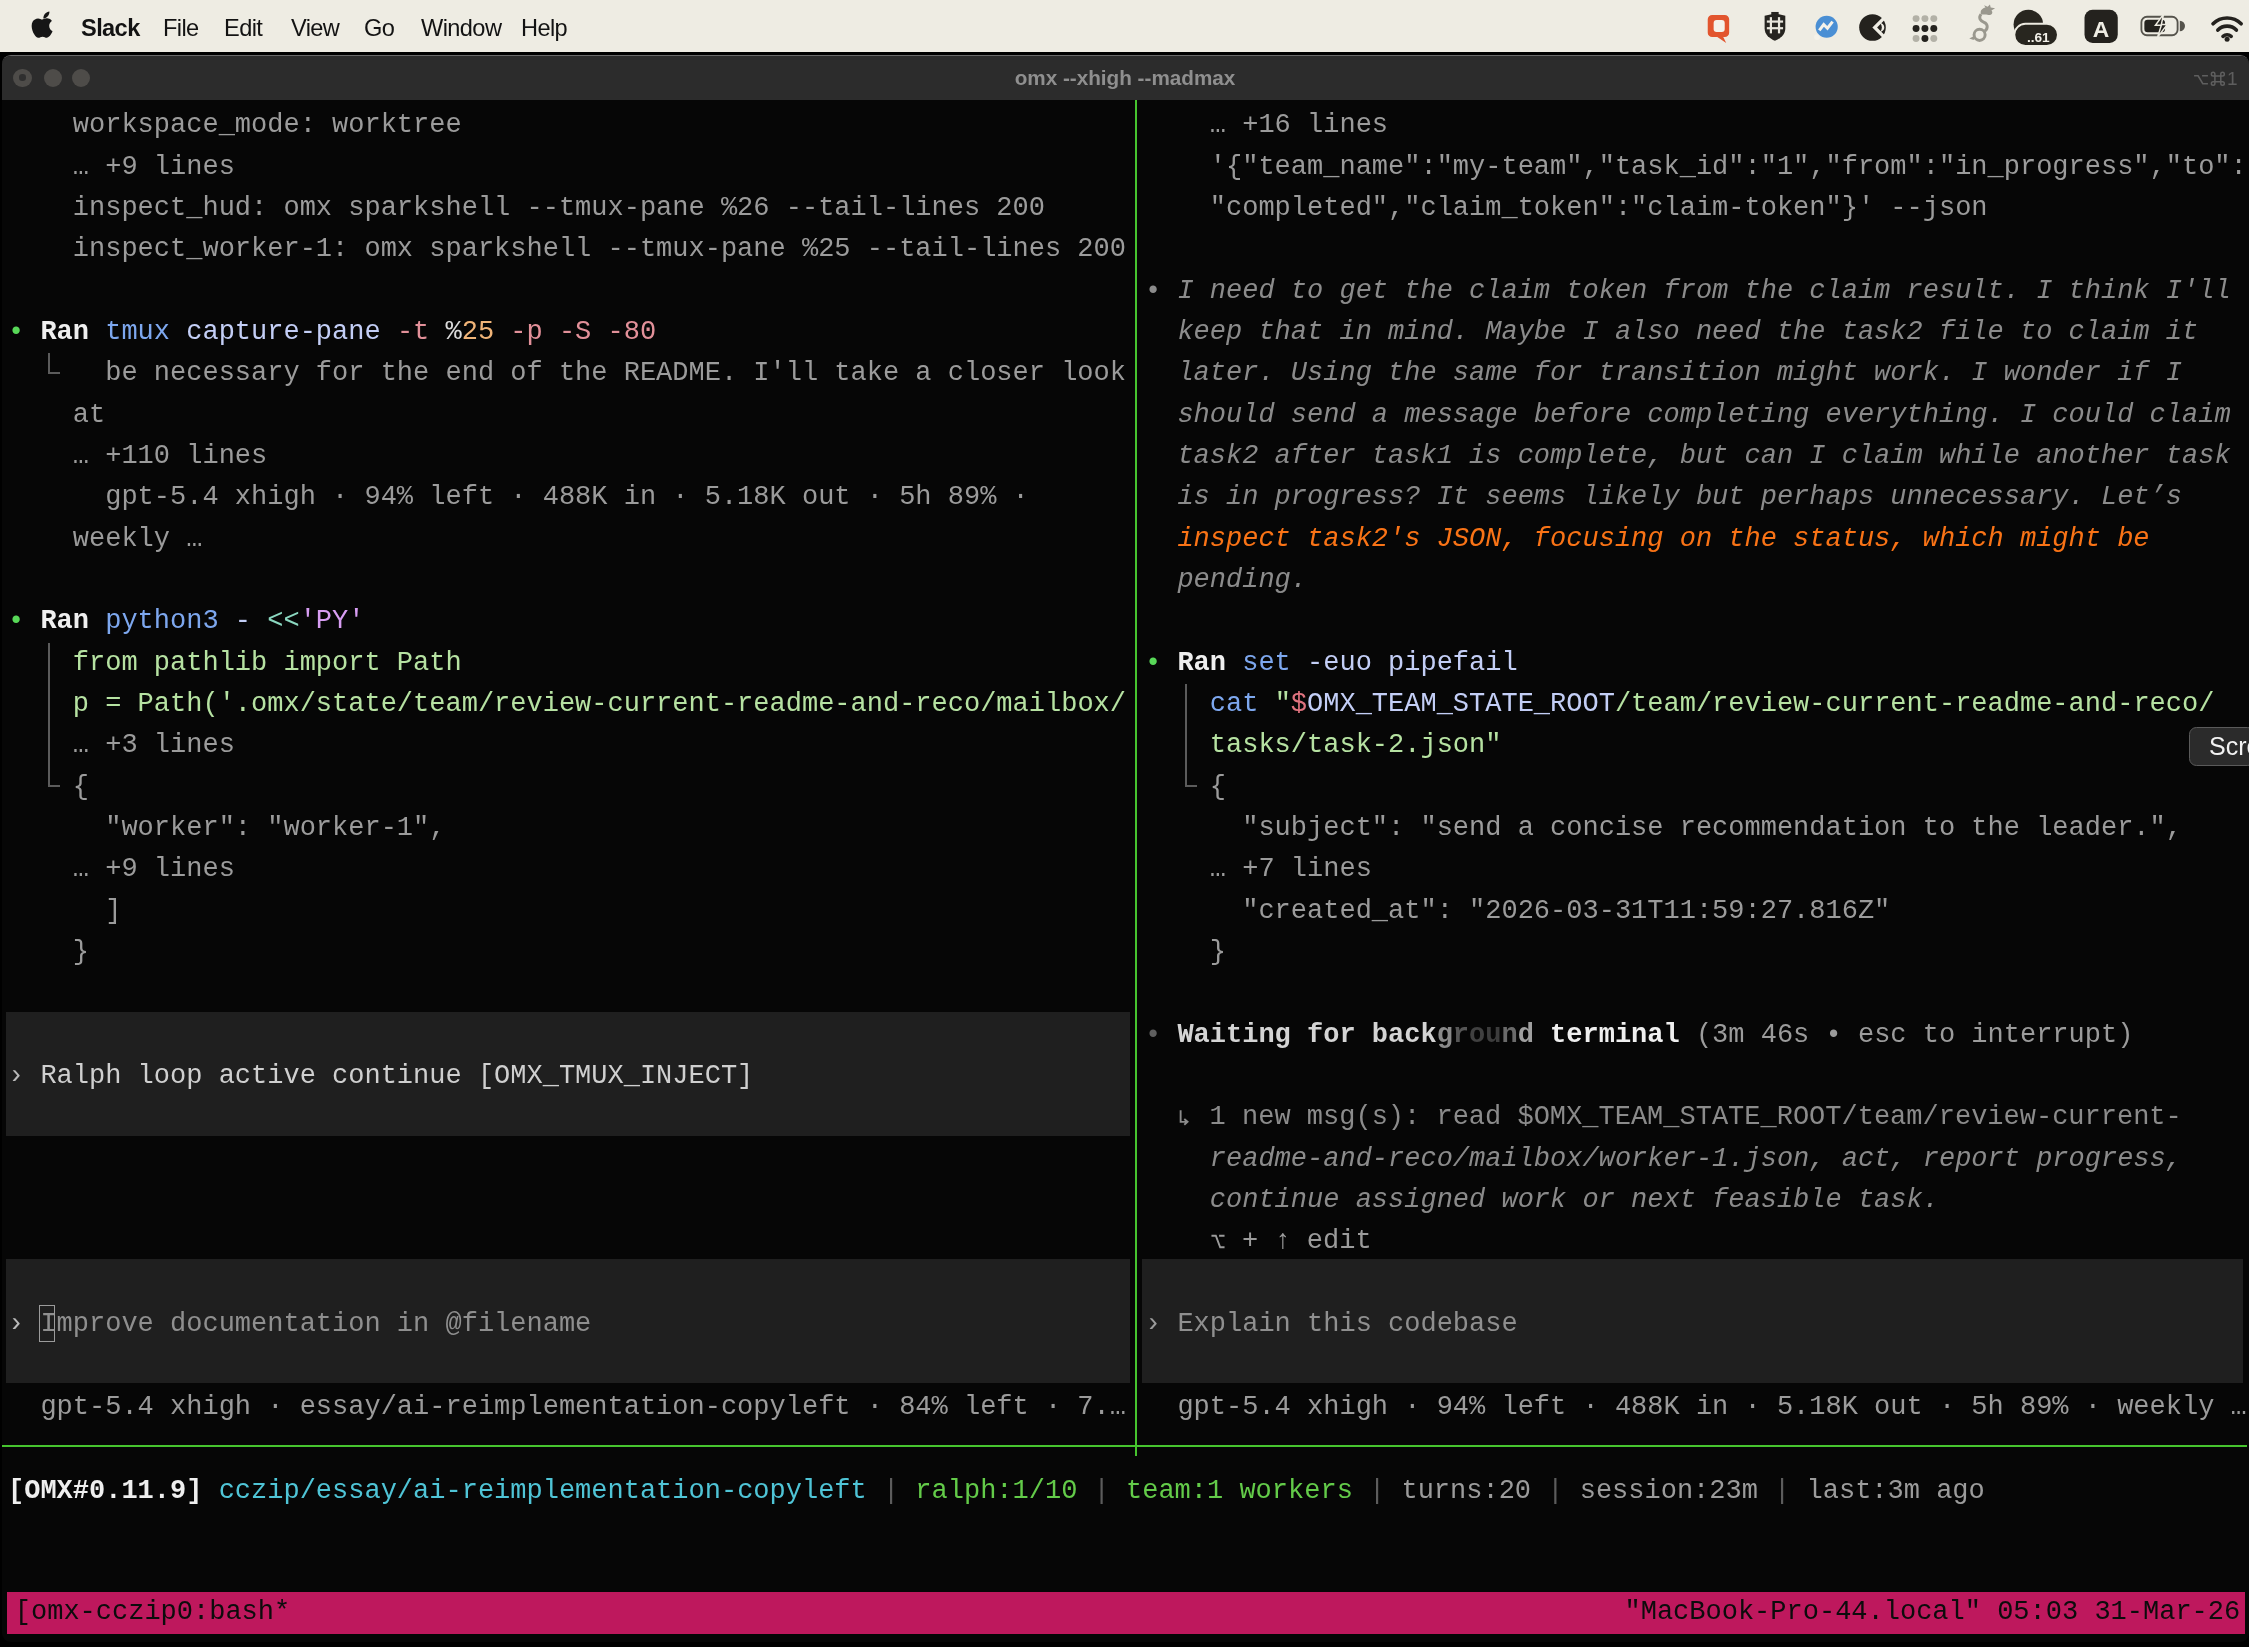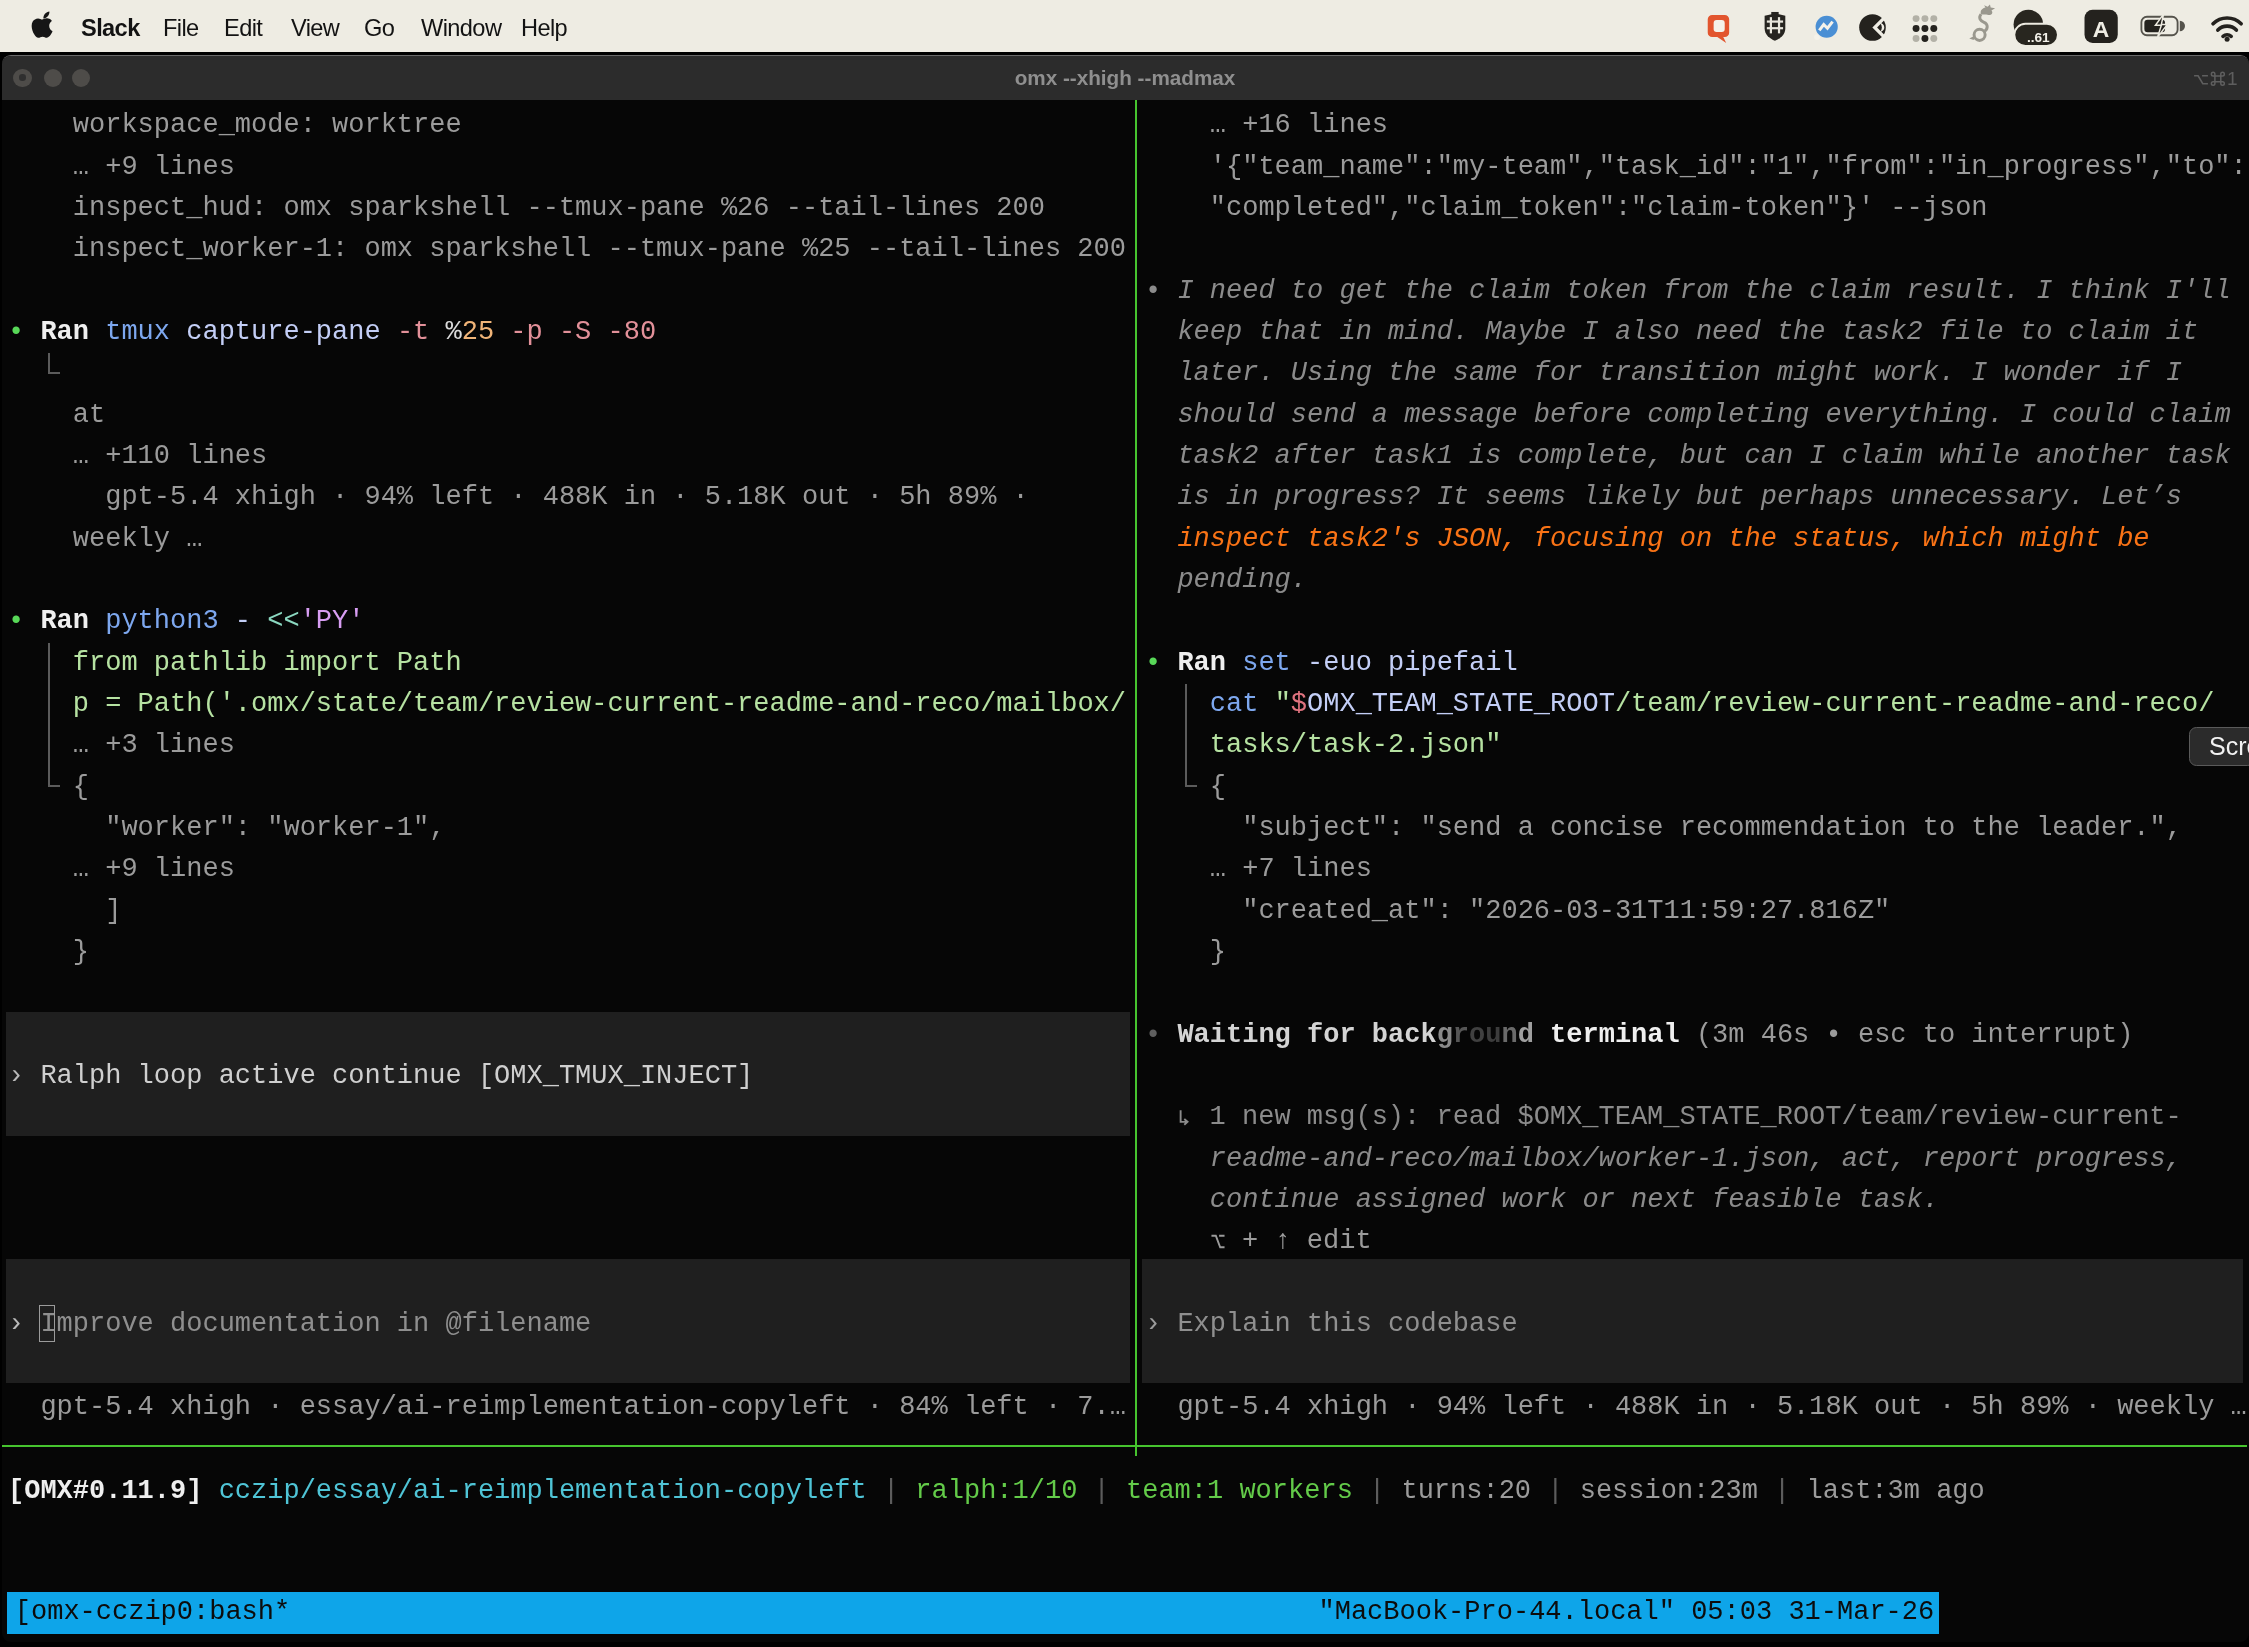--- a/index.html
+++ b/index.html
@@ -107,39 +107,40 @@
 
 <div style="position:absolute;left:5.9px;top:912px;width:1124px;height:124px;background:#1f1f1f"></div>
 <div style="position:absolute;left:5.9px;top:1159px;width:1124px;height:124px;background:#1f1f1f"></div>
 <div style="position:absolute;left:1142px;top:1159px;width:1101px;height:124px;background:#1f1f1f"></div>
 <div style="position:absolute;left:39px;top:1205px;width:16px;height:37px;border:1.5px solid #9b9b9b"></div>
 
 <div style="position:absolute;left:1135px;top:0px;width:2.2px;height:1346px;background:#46c32e"></div>
 <div style="position:absolute;left:0px;top:1345px;width:2247px;height:1.5px;background:#46c32e"></div>
 <div style="position:absolute;left:1135px;top:1346px;width:2.2px;height:10.3px;background:#46c32e"></div>
 <div class="r" style="left:8px;top:1371px"><span style="color:#efefef;font-weight:bold">[OMX#0.11.9]</span><span style="color:#9b9b9b"> </span><span style="color:#4fc4d6">cczip/essay/ai-reimplementation-copyleft</span><span style="color:#5c5c5c"> | </span><span style="color:#63cb49">ralph:1/10</span><span style="color:#5c5c5c"> | </span><span style="color:#63cb49">team:1 workers</span><span style="color:#5c5c5c"> | </span><span style="color:#9b9b9b">turns:20</span><span style="color:#5c5c5c"> | </span><span style="color:#9b9b9b">session:23m</span><span style="color:#5c5c5c"> | </span><span style="color:#9b9b9b">last:3m ago</span></div>
-<div style="position:absolute;left:7.4px;top:1492px;width:1932px;height:42px;background:#0ea5e9">
+<div style="position:absolute;left:7.4px;top:1492px;width:2238px;height:42px;background:#be185d">
 <div class="r" style="left:7.4px;top:0px;color:#0c0c0c">[omx-cczip0:bash*</div>
 <div class="r" style="right:5.2px;top:0px;color:#0c0c0c">"MacBook-Pro-44.local" 05:03 31-Mar-26</div>
 </div>
 <div style="position:absolute;left:2189px;top:627px;width:66px;height:39px;background:#2b2b2b;border:1.5px solid #5a5a5a;border-radius:7.4px;color:#f2f2f2;font:400 25px/36px 'Liberation Sans',sans-serif;padding-left:19px">Scre</div>
 
 <div style="position:absolute;left:48px;top:253px;width:1.8px;height:20px;background:#5b5b5b"></div>
       <div style="position:absolute;left:48px;top:272px;width:11.8px;height:1.8px;background:#5b5b5b"></div>
       <div style="position:absolute;left:48px;top:543px;width:1.8px;height:124px;background:#5b5b5b"></div>
       <div style="position:absolute;left:48px;top:667px;width:1.8px;height:20px;background:#5b5b5b"></div>
       <div style="position:absolute;left:48px;top:685px;width:11.8px;height:1.8px;background:#5b5b5b"></div>
       <div style="position:absolute;left:1185px;top:584px;width:1.8px;height:83px;background:#5b5b5b"></div>
       <div style="position:absolute;left:1185px;top:667px;width:1.8px;height:20px;background:#5b5b5b"></div>
       <div style="position:absolute;left:1185px;top:685px;width:11.8px;height:1.8px;background:#5b5b5b"></div>
 <div class="r" style="left:8px;top:5.2px"><span style="color:#9b9b9b">    workspace_mode: worktree</span></div>
       <div class="r" style="left:8px;top:47px"><span style="color:#9b9b9b">    … +9 lines</span></div>
       <div class="r" style="left:8px;top:88px"><span style="color:#9b9b9b">    inspect_hud: omx sparkshell --tmux-pane %26 --tail-lines 200</span></div>
       <div class="r" style="left:8px;top:129px"><span style="color:#9b9b9b">    inspect_worker-1: omx sparkshell --tmux-pane %25 --tail-lines 200</span></div>
       <div class="r" style="left:8px;top:212px"><span style="color:#58d858">•</span><span style="color:#9b9b9b"> </span><span style="color:#efefef;font-weight:bold">Ran</span><span style="color:#9b9b9b"> </span><span style="color:#7da7ee">tmux</span><span style="color:#9b9b9b"> </span><span style="color:#c3cef6">capture-pane</span><span style="color:#9b9b9b"> </span><span style="color:#e29099">-t</span><span style="color:#9b9b9b"> </span><span style="color:#d9d9d9">%</span><span style="color:#f0b478">25</span><span style="color:#9b9b9b"> </span><span style="color:#e29099">-p</span><span style="color:#9b9b9b"> </span><span style="color:#e29099">-S</span><span style="color:#9b9b9b"> </span><span style="color:#e29099">-80</span></div>
+      <div class="r" style="left:8px;top:253px"><span style="color:#9b9b9b">      be necessary for the end of the README. I'll take a closer look</span></div>
       <div class="r" style="left:8px;top:295px"><span style="color:#9b9b9b">    at</span></div>
       <div class="r" style="left:8px;top:336px"><span style="color:#9b9b9b">    … +110 lines</span></div>
       <div class="r" style="left:8px;top:377px"><span style="color:#9b9b9b">      gpt-5.4 xhigh · 94% left · 488K in · 5.18K out · 5h 89% ·</span></div>
       <div class="r" style="left:8px;top:419px"><span style="color:#9b9b9b">    weekly …</span></div>
       <div class="r" style="left:8px;top:501px"><span style="color:#58d858">•</span><span style="color:#9b9b9b"> </span><span style="color:#efefef;font-weight:bold">Ran</span><span style="color:#9b9b9b"> </span><span style="color:#7da7ee">python3</span><span style="color:#9b9b9b"> </span><span style="color:#c3cef6">-</span><span style="color:#9b9b9b"> </span><span style="color:#8bd8c0">&lt;&lt;</span><span style="color:#d79df2">'PY'</span></div>
       <div class="r" style="left:8px;top:543px"><span style="color:#9b9b9b">    </span><span style="color:#b6e2a2">from pathlib import Path</span></div>
       <div class="r" style="left:8px;top:584px"><span style="color:#9b9b9b">    </span><span style="color:#b6e2a2">p = Path('.omx/state/team/review-current-readme-and-reco/mailbox/</span></div>
       <div class="r" style="left:8px;top:625px"><span style="color:#9b9b9b">    </span><span style="color:#9b9b9b">… +3 lines</span></div>
       <div class="r" style="left:8px;top:667px"><span style="color:#9b9b9b">    {</span></div>
       <div class="r" style="left:8px;top:708px"><span style="color:#9b9b9b">      "worker": "worker-1",</span></div>

